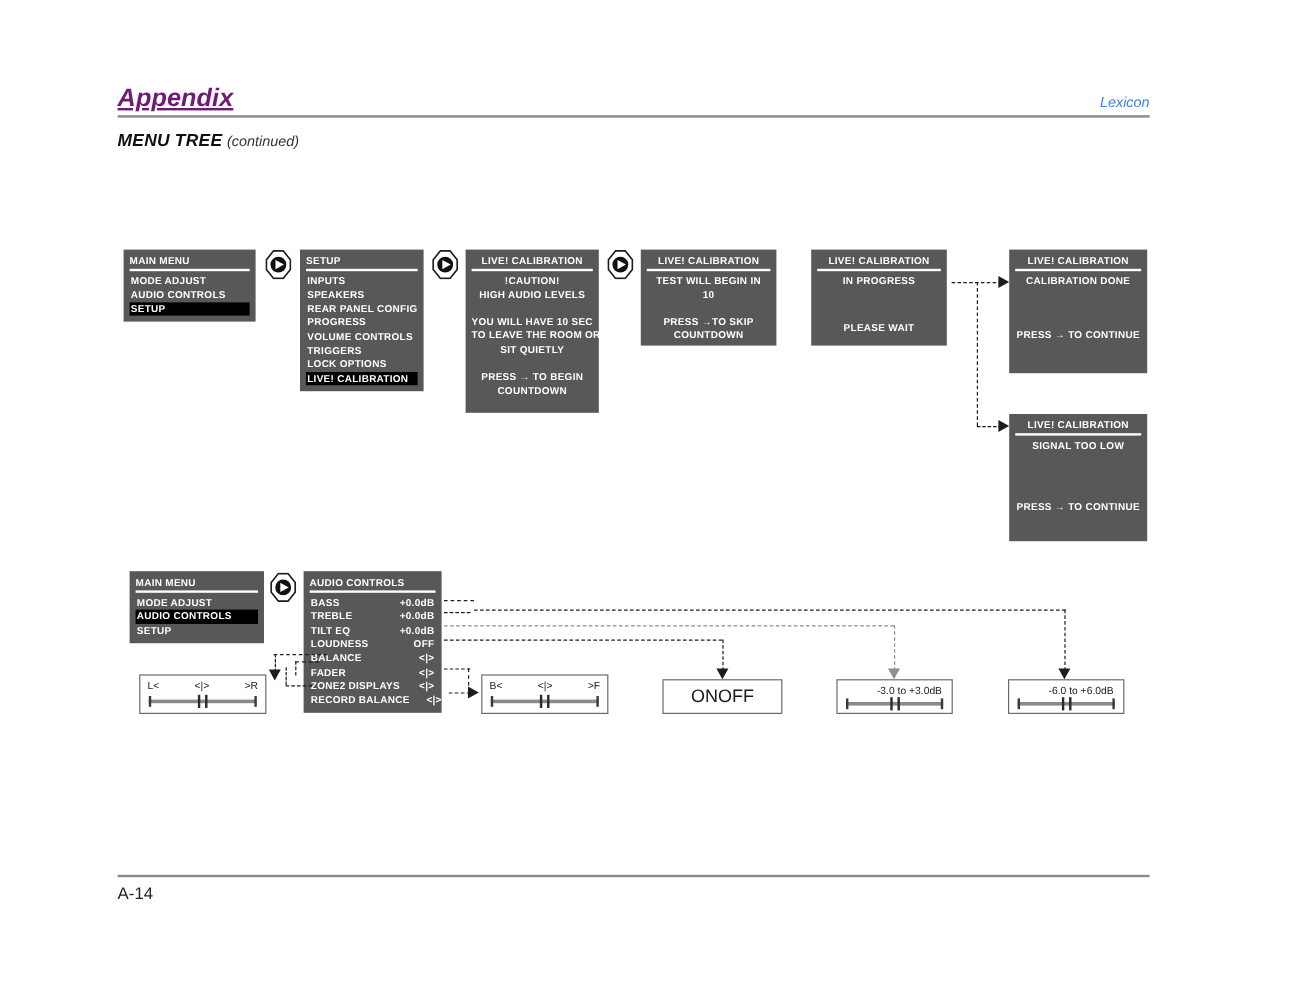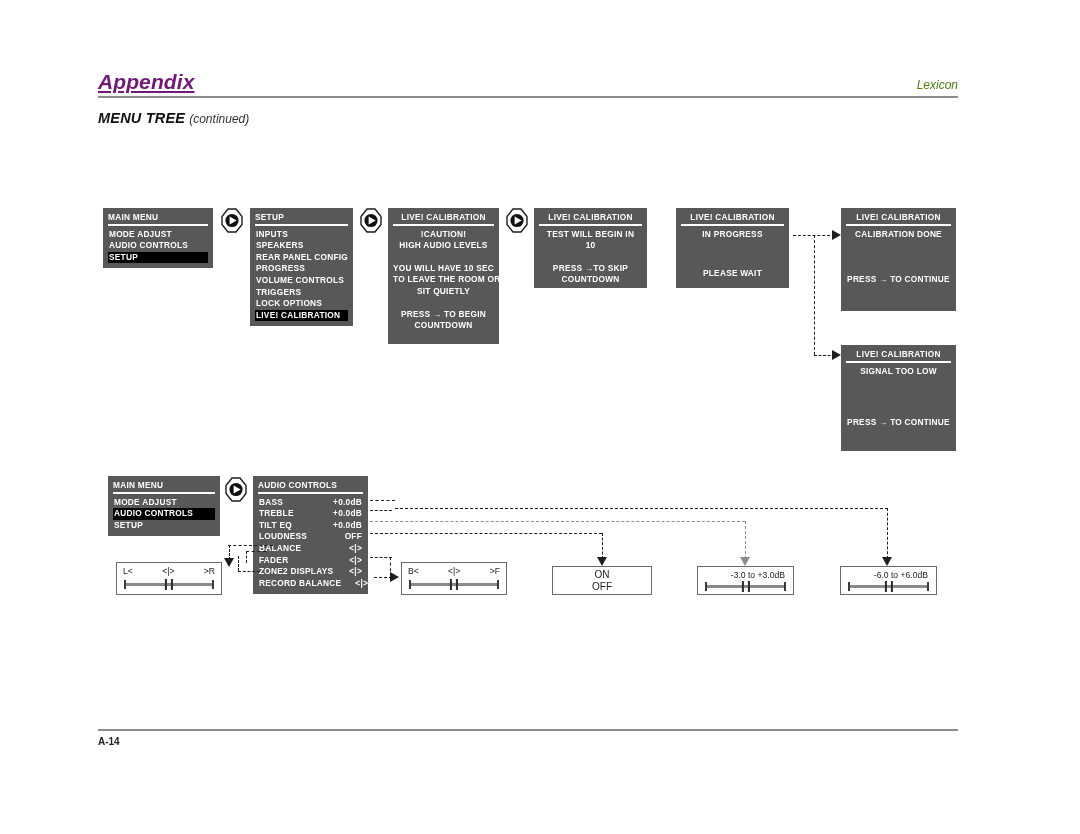--- a/index.html
+++ b/index.html
@@ -16,36 +16,36 @@
   
   .hdr{position:absolute;left:98px;top:68px;width:860px;height:30px;}
   .hdr-title{
     position:absolute;left:0;bottom:4px;
     font-style:italic;font-weight:bold;font-size:21px;color:#701a75;
     letter-spacing:.1px;
     text-decoration:underline;
   }
   .hdr-brand{
     position:absolute;right:0;bottom:6px;
-    font-style:italic;font-size:12px;color:#4d7c0f;
+    font-style:italic;font-size:12px;color:#3b82f6;
   }
   .hdr-rule{
     position:absolute;left:98px;top:96px;width:860px;height:2px;
     background:#8a8a8a;
   }
   .sec{position:absolute;left:98px;top:109px;white-space:nowrap;}
   .sec-title{
     font-style:italic;font-weight:bold;font-size:14.5px;color:#111;
     letter-spacing:.2px;
   }
   .sec-sub{font-style:italic;font-size:12px;color:#333;margin-left:4px;}
 
   
   .ftr-rule{position:absolute;left:98px;top:729px;width:860px;height:1.5px;background:#8a8a8a;}
-  .ftr-page{position:absolute;left:98px;top:736px;font-size:10px;color:#222;font-weight:bold;}
+  .ftr-page{position:absolute;left:98px;top:736px;font-size:14px;color:#222;}
 
   
   .panel{
     position:absolute;
     background:#585858;
     color:#ffffff;
     font-weight:bold;
     font-size:8.3px;
     letter-spacing:.25px;
     box-sizing:border-box;
@@ -110,22 +110,22 @@
   .bar .cap.r{right:0;}
   .bar .thumb{
     position:absolute;top:-1px;left:50%;width:2.2px;height:11px;background:#2a2a2a;
     transform:translateX(-50%);
   }
   .bar .thumb.t2{margin-left:-3px;}
   .bar .thumb.t3{margin-left:3px;}
 
   .onoffbox{
     position:absolute;background:#fff;border:1.3px solid #6b6b6b;box-sizing:border-box;
-    display:flex;flex-direction:column;align-items:center;justify-content:center;
-    font-size:10px;color:#1a1a1a;line-height:12px;text-align:center;
+    display:flex;flex-direction:row;align-items:center;justify-content:center;
+    font-size:15px;color:#1a1a1a;line-height:12px;text-align:center;
   }
 
   
   .conn{position:absolute;pointer-events:none;}
   .hline{position:absolute;height:0;border-top:1.8px dashed #1d1d1d;}
   .vline{position:absolute;width:0;border-left:1.8px dashed #1d1d1d;}
   .hline.gray{border-top-color:#8d8d8d;}
   .vline.gray{border-left-color:#8d8d8d;}
   .arrow-r{
     position:absolute;width:0;height:0;

